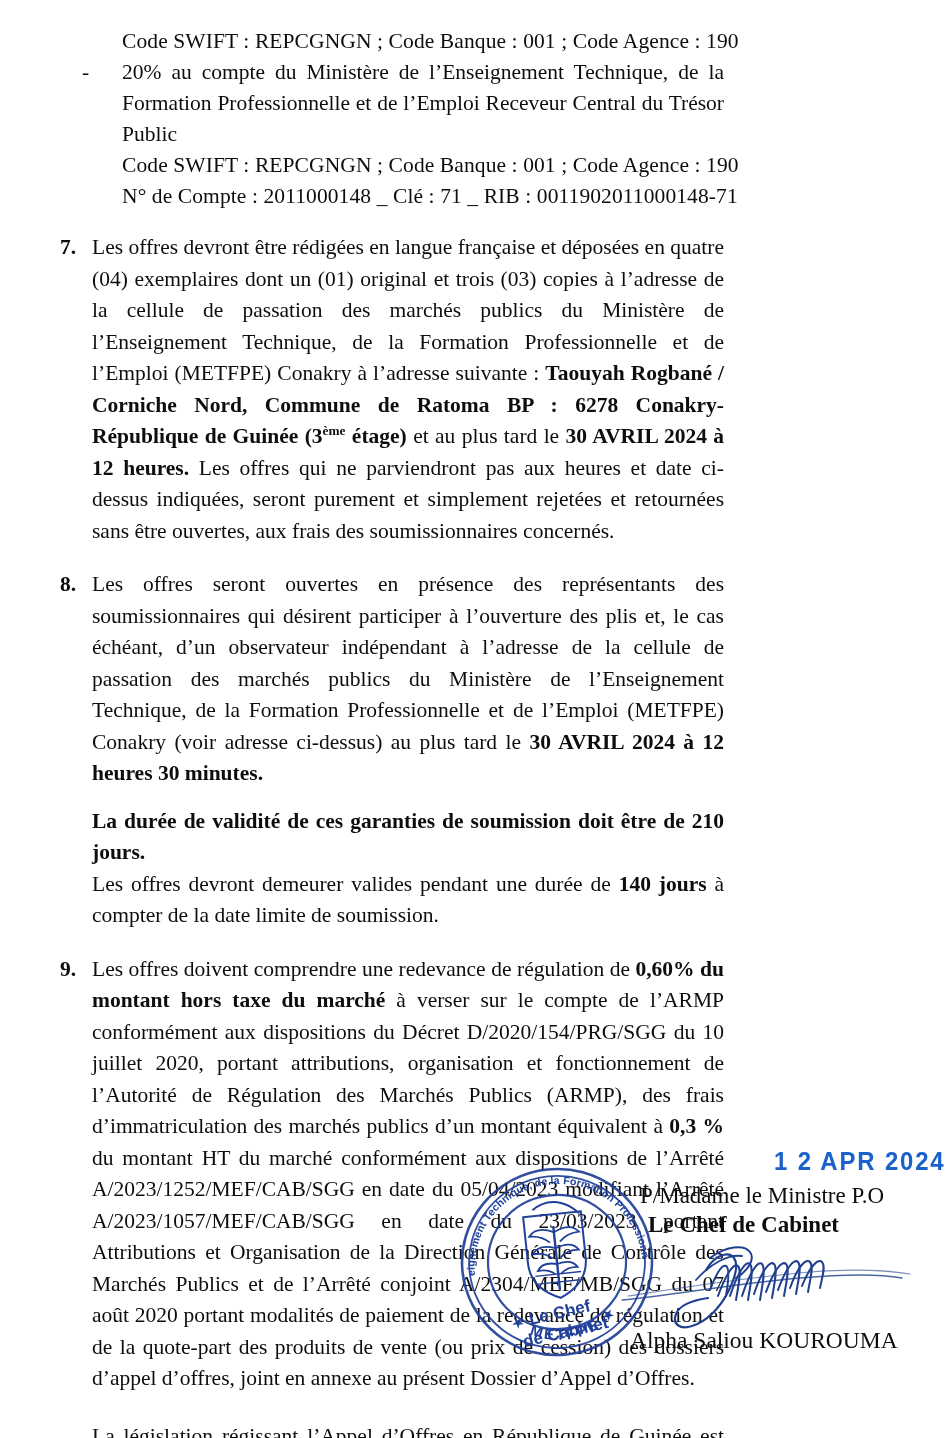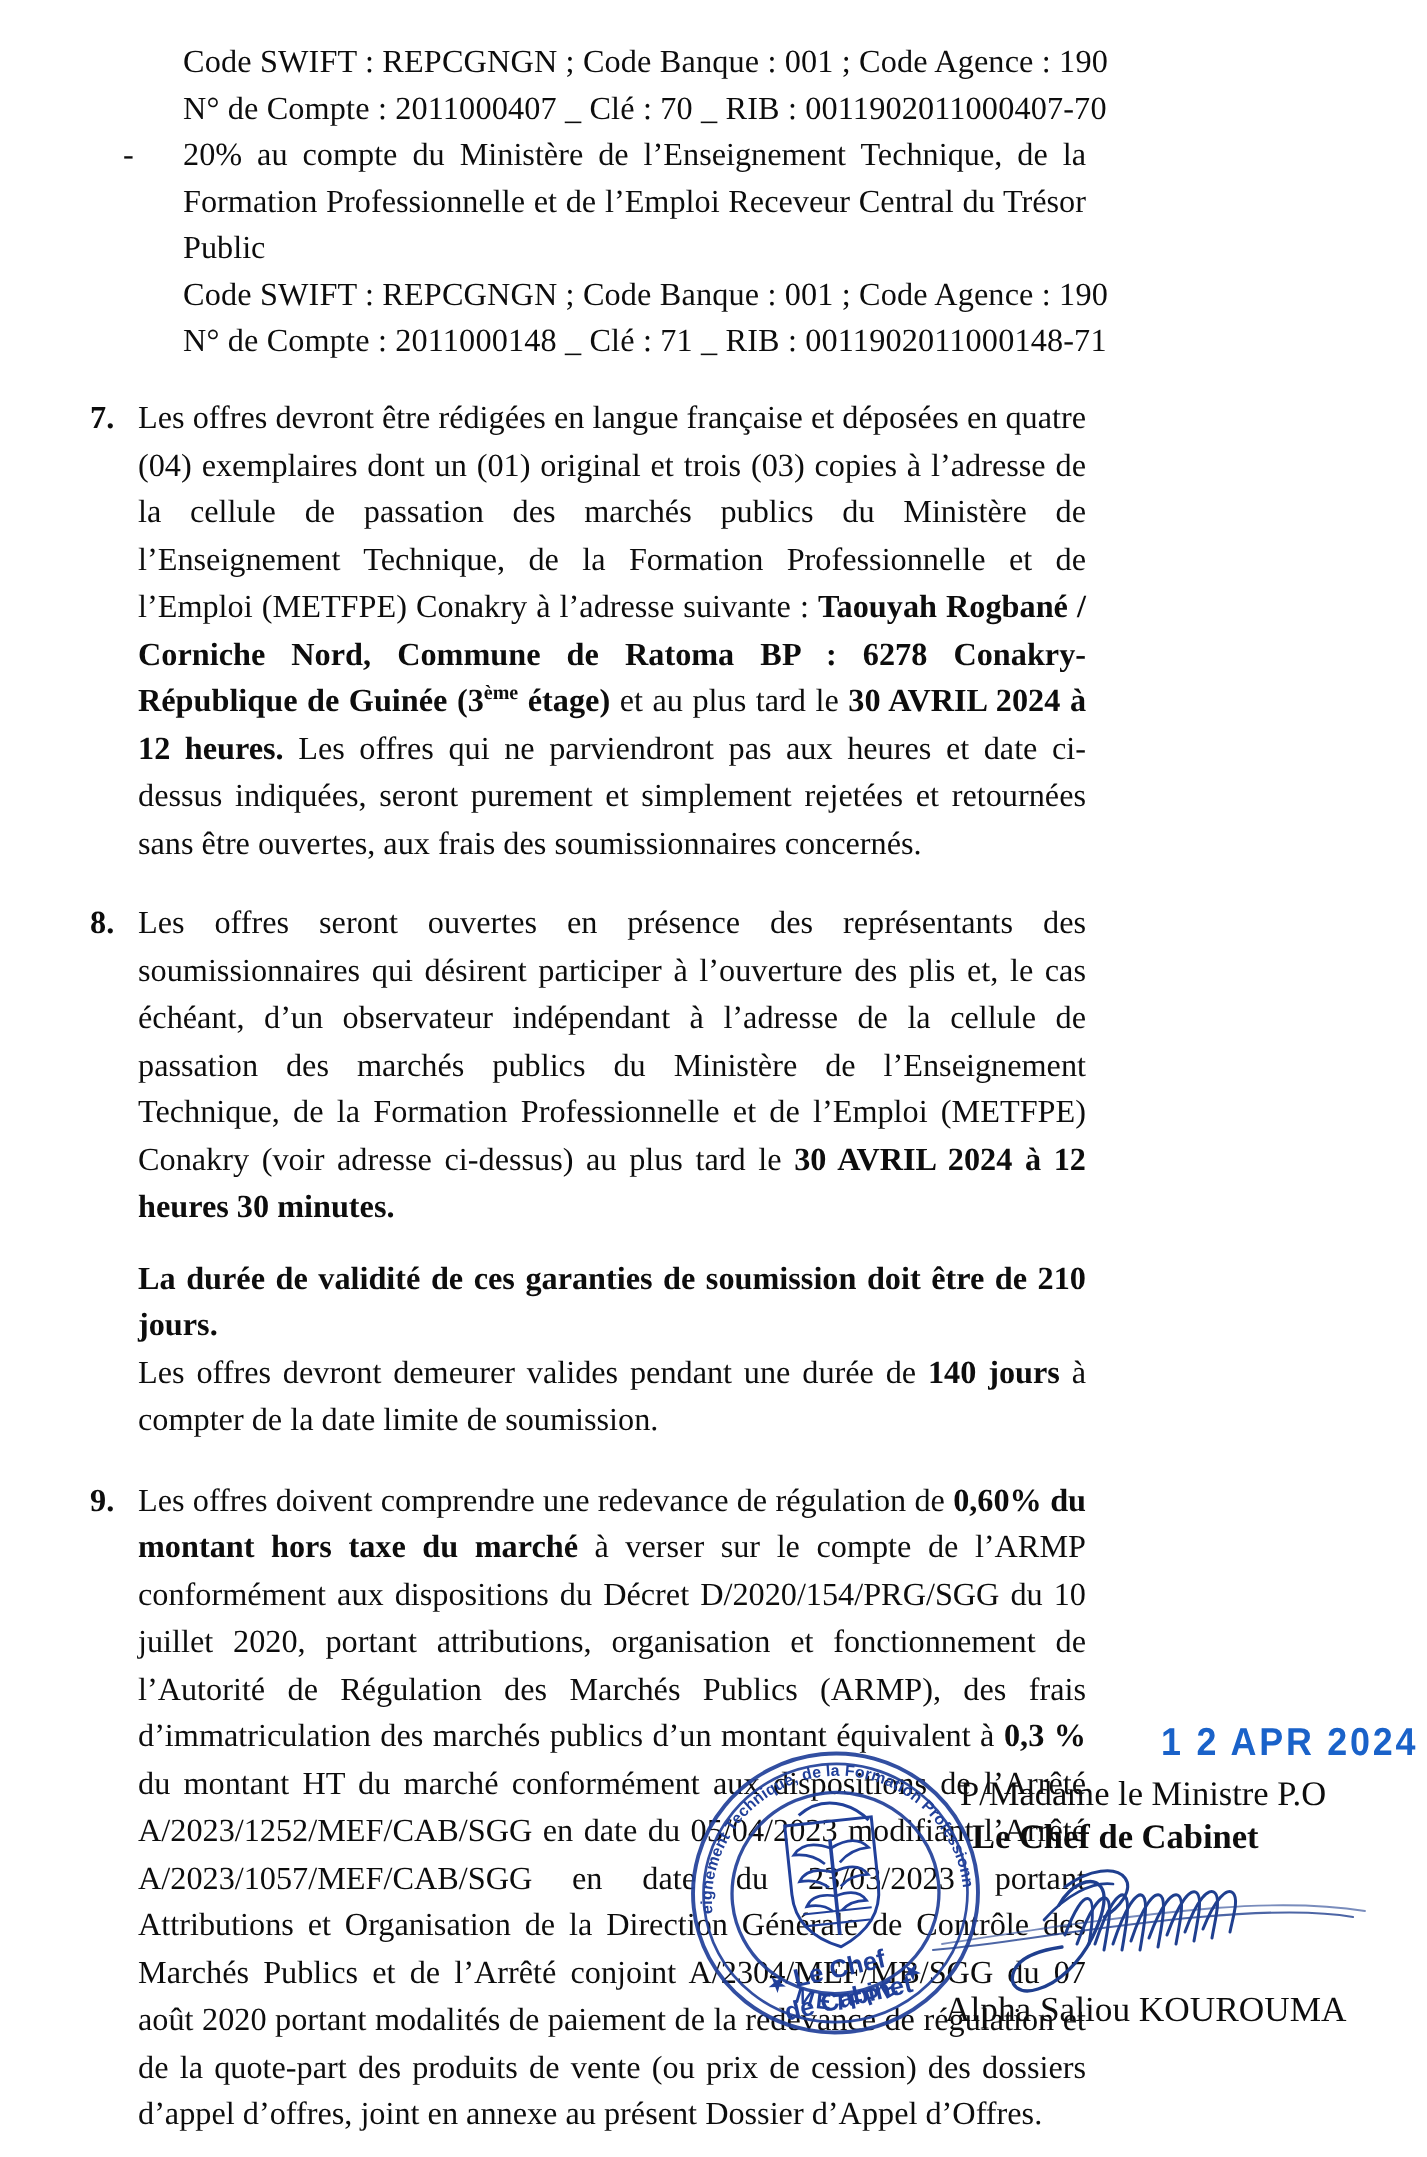--- a/index.html
+++ b/index.html
@@ -163,21 +163,20 @@
 </style>
 </head>
 <body>
 
 <div class="page">
 
   <div class="doc-body">
 
     <div class="bank-block">
       <div class="bank-line">Code SWIFT : REPCGNGN ; Code Banque : 001 ; Code Agence : 190</div>
-      <div class="bank-line">N° de Compte : 2011000407 _ Clé : 70 _ RIB : 0011902011000407-70</div>
     </div>
 
     <div class="bullet-item">
       <span class="bullet-dash">-</span>
       <span>20% au compte du Ministère de l’Enseignement Technique, de la Formation Professionnelle et de l’Emploi Receveur Central du Trésor Public</span>
     </div>
     <div style="height:0"></div>
     <div class="bank-block" style="padding-top:0">
       <div class="bank-line">Code SWIFT : REPCGNGN ; Code Banque : 001 ; Code Agence : 190</div>
       <div class="bank-line">N° de Compte : 2011000148 _ Clé : 71 _ RIB : 0011902011000148-71</div>

